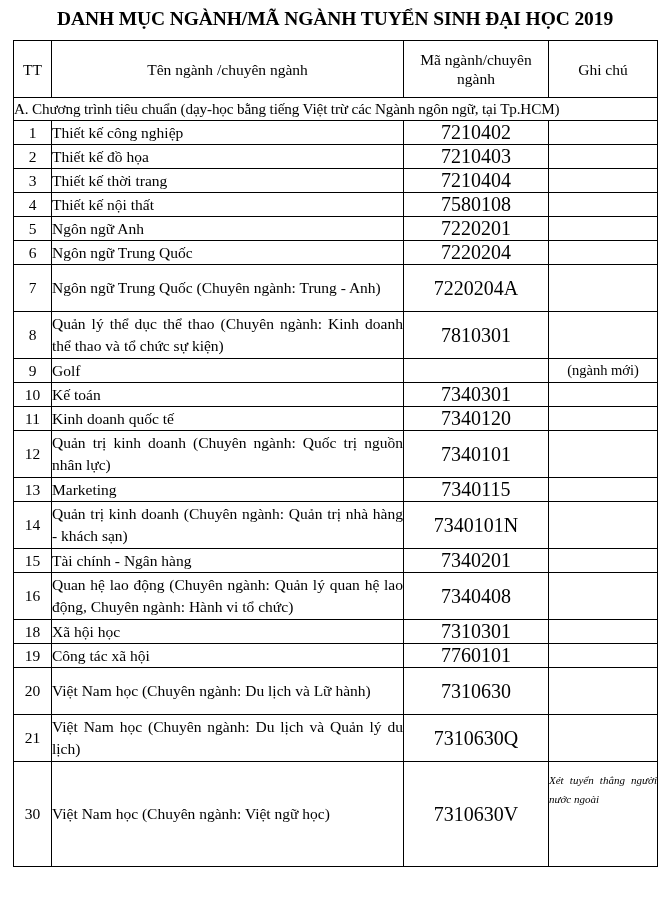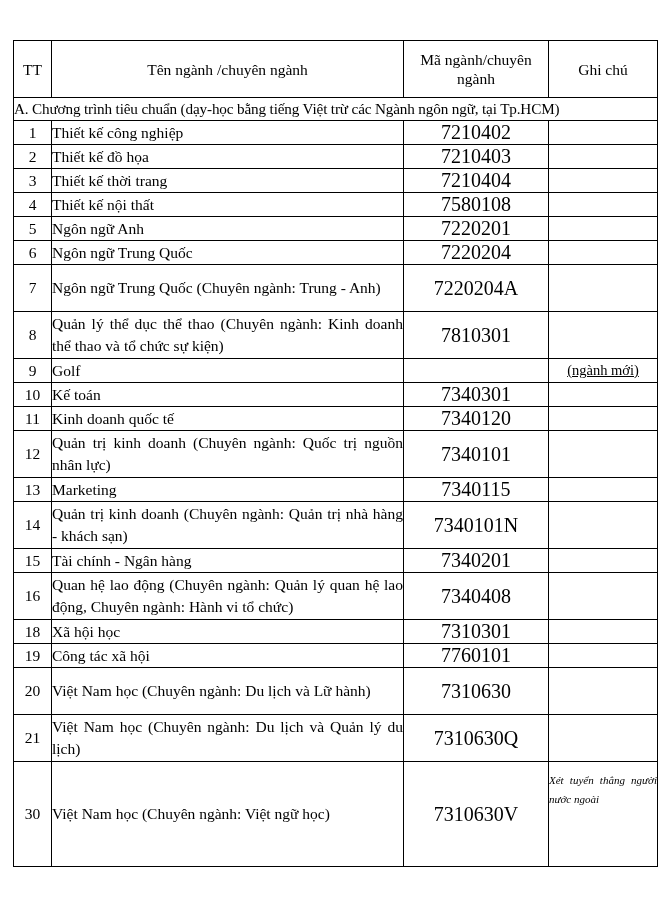--- a/index.html
+++ b/index.html
@@ -90,36 +90,36 @@
     text-align: justify;
     text-align-last: left;
     font-size: 11px;
     line-height: 19px;
     padding: 1px 5px 1px 5px;
   }
   td.note.center {
     text-align: center;
     text-align-last: center;
     font-size: 14.5px;
-    text-decoration: underline;
   }
   td.note.italic {
     font-style: italic;
     vertical-align: top;
     padding-top: 9px;
   }
   tr.h1 td { height: 23px; }
   tr.h2 td { height: 46px; }
   tr.h22 td { height: 95px; }
 </style>
 </head>
 <body>
 
 <div class="page">
 
+  <div class="doc-title">DANH MỤC NGÀNH/MÃ NGÀNH TUYỂN SINH ĐẠI HỌC 2019</div>
 
   <div class="table-wrap">
     <table class="main">
       <colgroup>
         <col class="c-tt">
           <col class="c-name">
           <col class="c-code">
           <col class="c-note">
       </colgroup>
       <thead>

